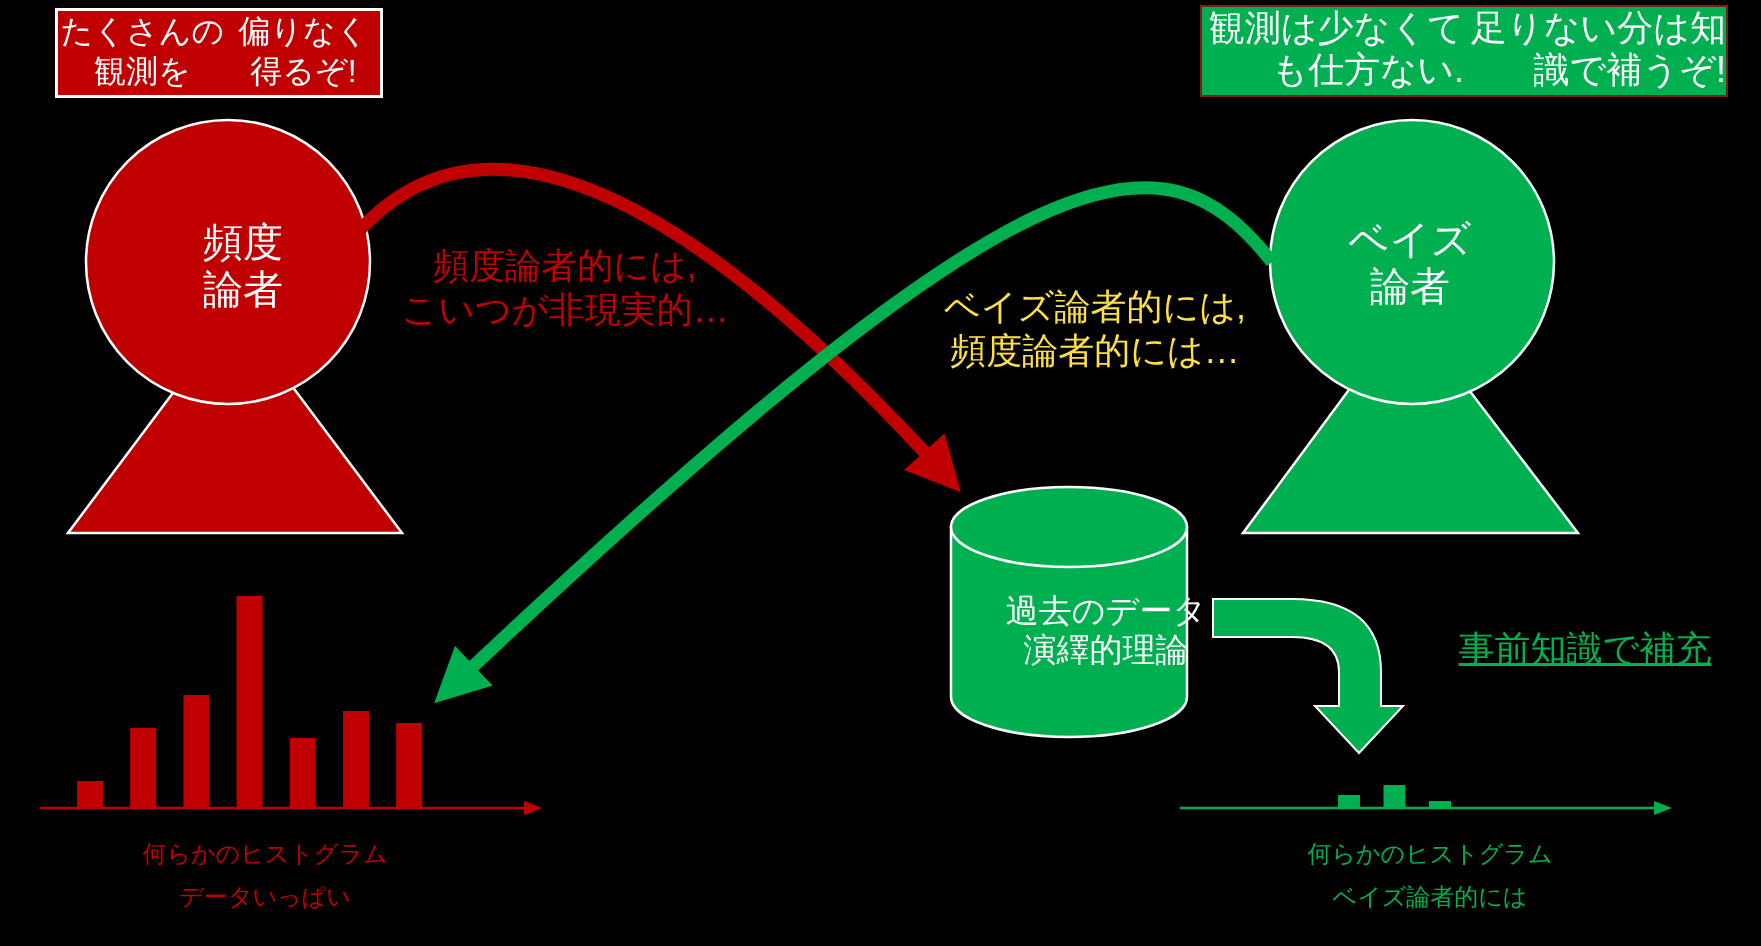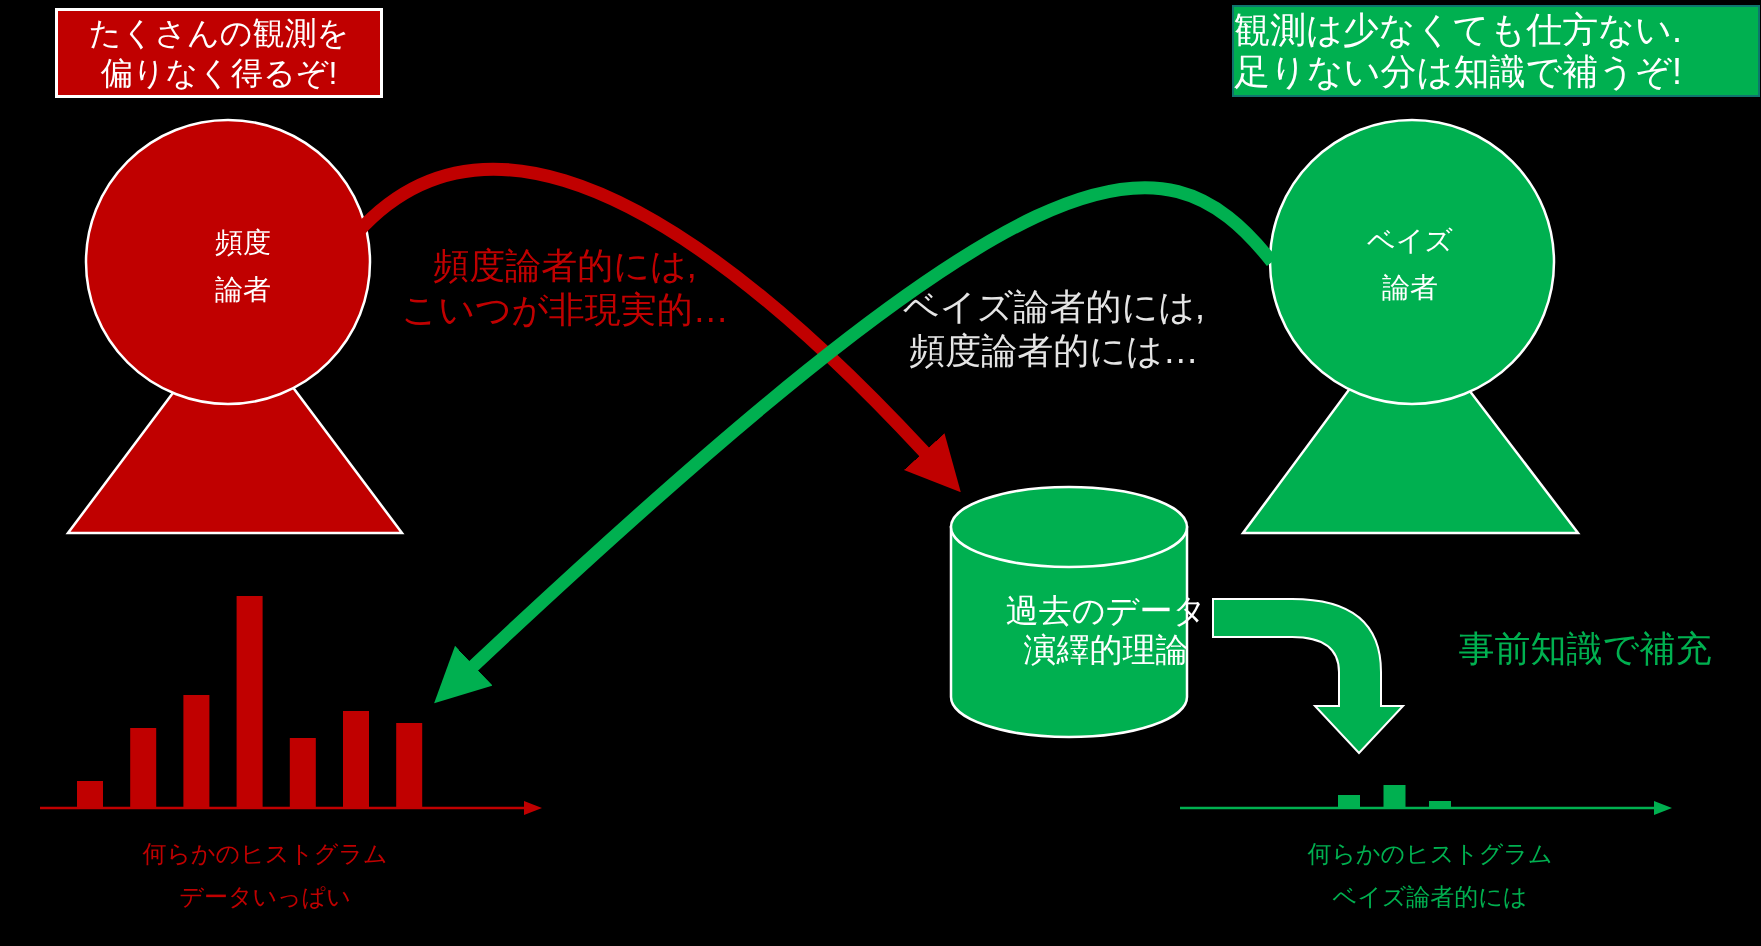--- a/index.html
+++ b/index.html
@@ -1,50 +1,50 @@
 <!DOCTYPE html>
 <html><head>
 <meta charset="utf-8">
 <style>
   html,body{margin:0;padding:0;background:#000;}
   .stage{
     position:relative;width:1761px;height:946px;background:#000;overflow:hidden;
     font-family:"Liberation Sans","DejaVu Sans",sans-serif;
   }
   .stage svg{position:absolute;left:0;top:0;}
-  .txt{position:absolute;margin:0;white-space:nowrap;}
+  .txt{position:absolute;margin:0;white-space:nowrap;text-decoration:underline;}
   
   .speech{
-    position:absolute;display:flex;flex-direction:column;justify-content:center;
+    position:absolute;display:flex;flex-direction:row;justify-content:center;
     color:#fff;text-align:center;
   }
   .speech-left{
     left:55px;top:8px;width:322px;height:84px;
     background:#C00000;border:3px solid #ffffff;
     font-size:32px;line-height:40px;
   }
   .speech-right{
     left:1200px;top:5px;width:524px;height:88px;
-    background:#00B050;border:2px solid #0f766e;
-    font-size:36px;line-height:42px;text-align:left;margin-left:32px;
+    background:#00B050;border:2px solid #7f1d1d;
+    font-size:36px;line-height:42px;text-align:right;
   }
   
   .person-label{
     position:absolute;width:240px;color:#fff;text-align:center;
-    font-size:28px;line-height:47px;
+    font-size:40px;line-height:47px;
   }
   .person-label-left{left:123px;top:219px;}
   .person-label-right{left:1290px;top:219px;font-family:Liberation Mono, monospace;}
   
   .comment{
     position:absolute;width:440px;text-align:center;
     font-size:36px;line-height:44px;
   }
   .comment-red{left:345px;top:244px;color:#C00000;}
-  .comment-green{left:834px;top:285px;color:#e5e5e5;}
+  .comment-green{left:875px;top:285px;color:#fde047;}
   
   .cyl-label{
     position:absolute;left:954px;top:591px;width:232px;
     color:#fff;text-align:center;font-size:33px;line-height:39px;padding-left:36px;
   }
   
   .prior-note{
     position:absolute;left:1425px;top:625px;width:320px;
     color:#00B050;font-size:36px;text-align:center;
   }

